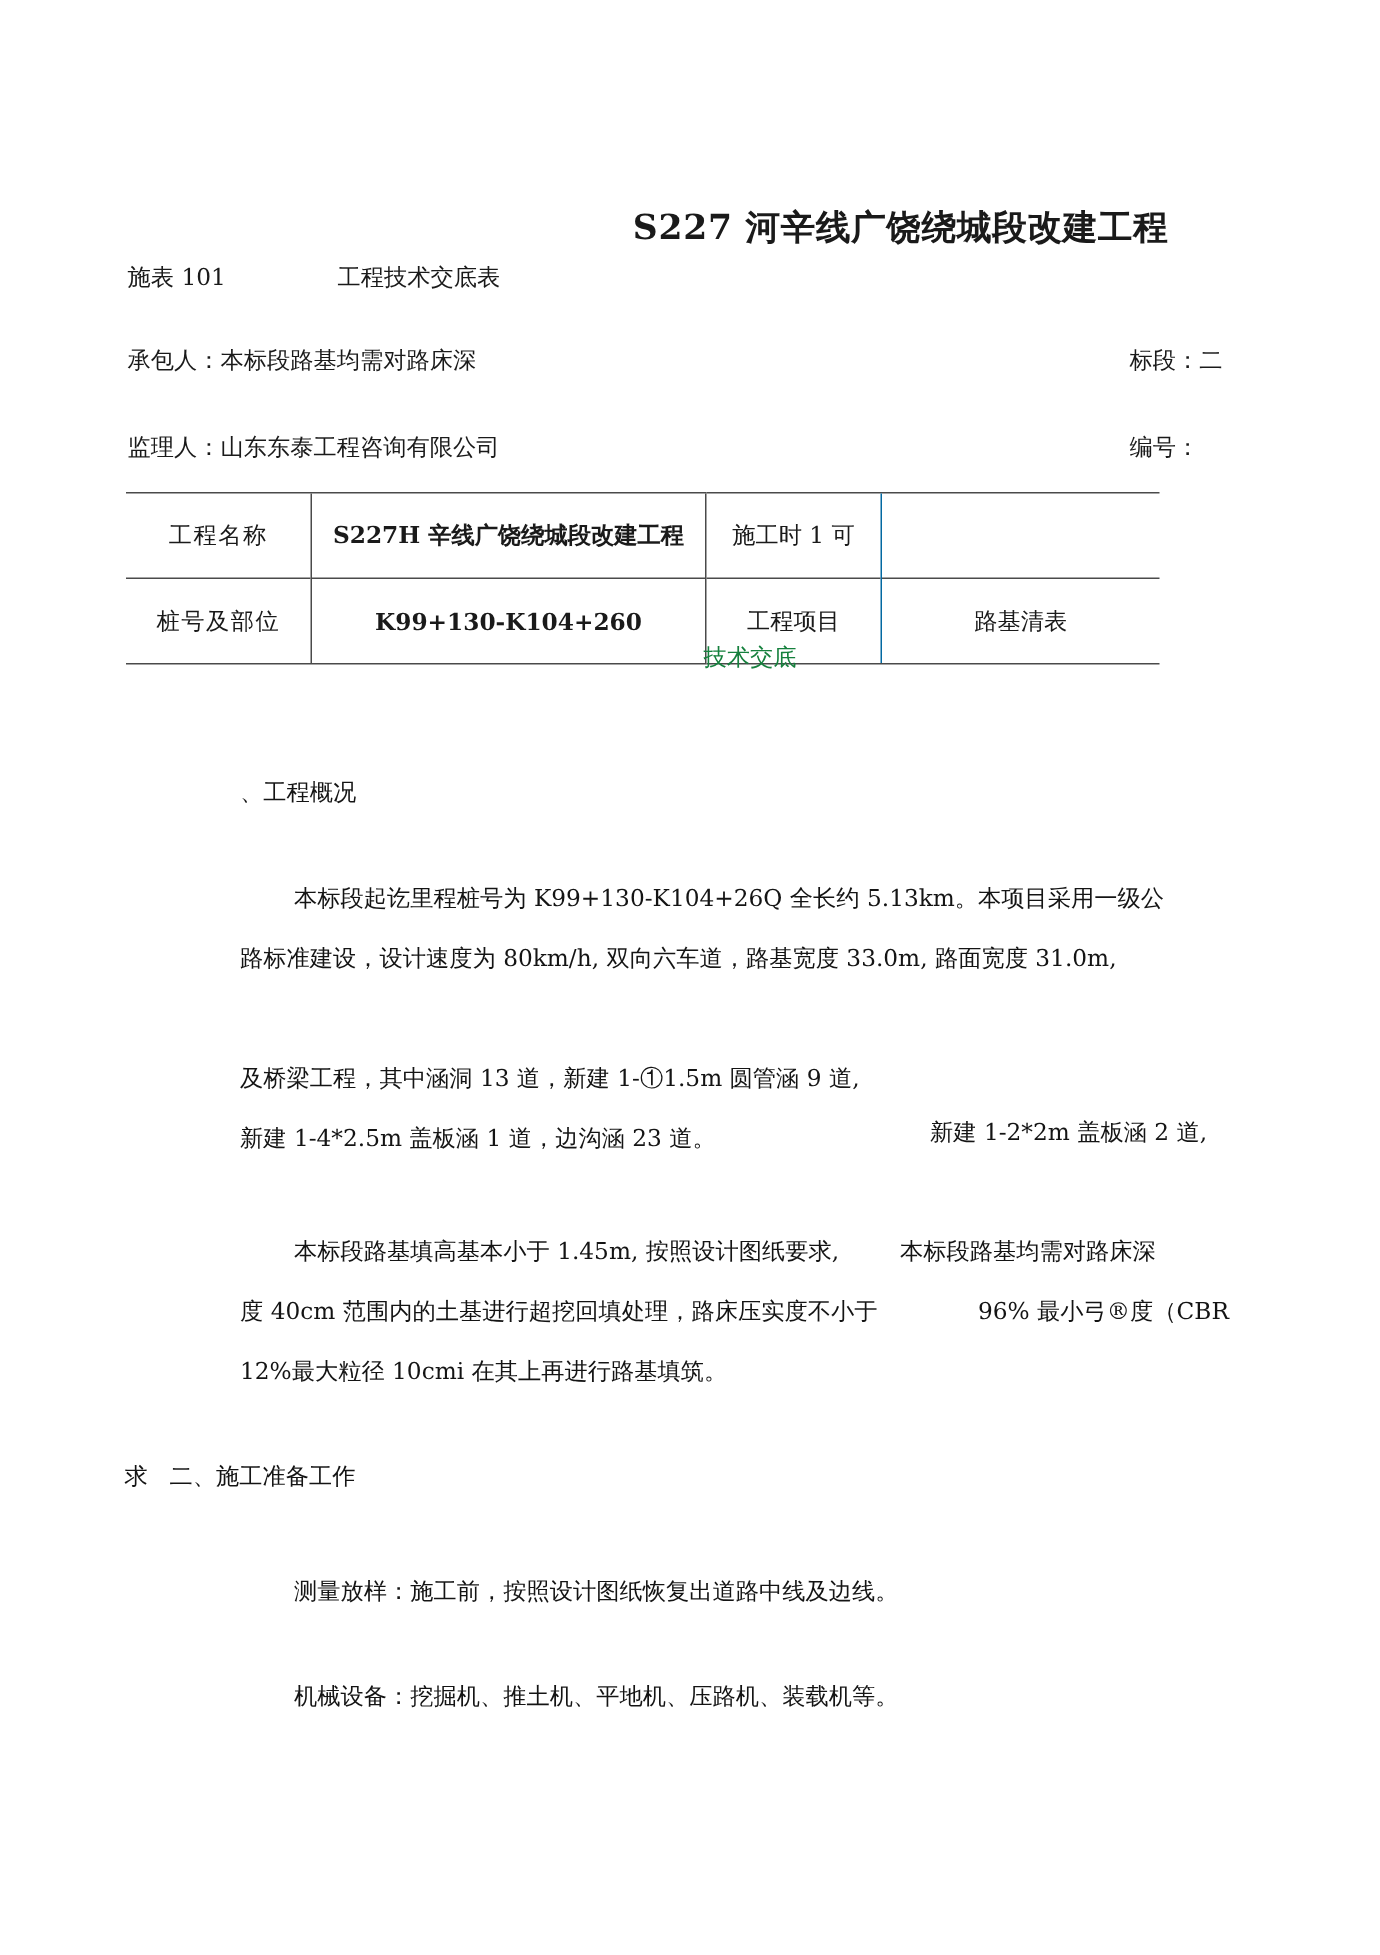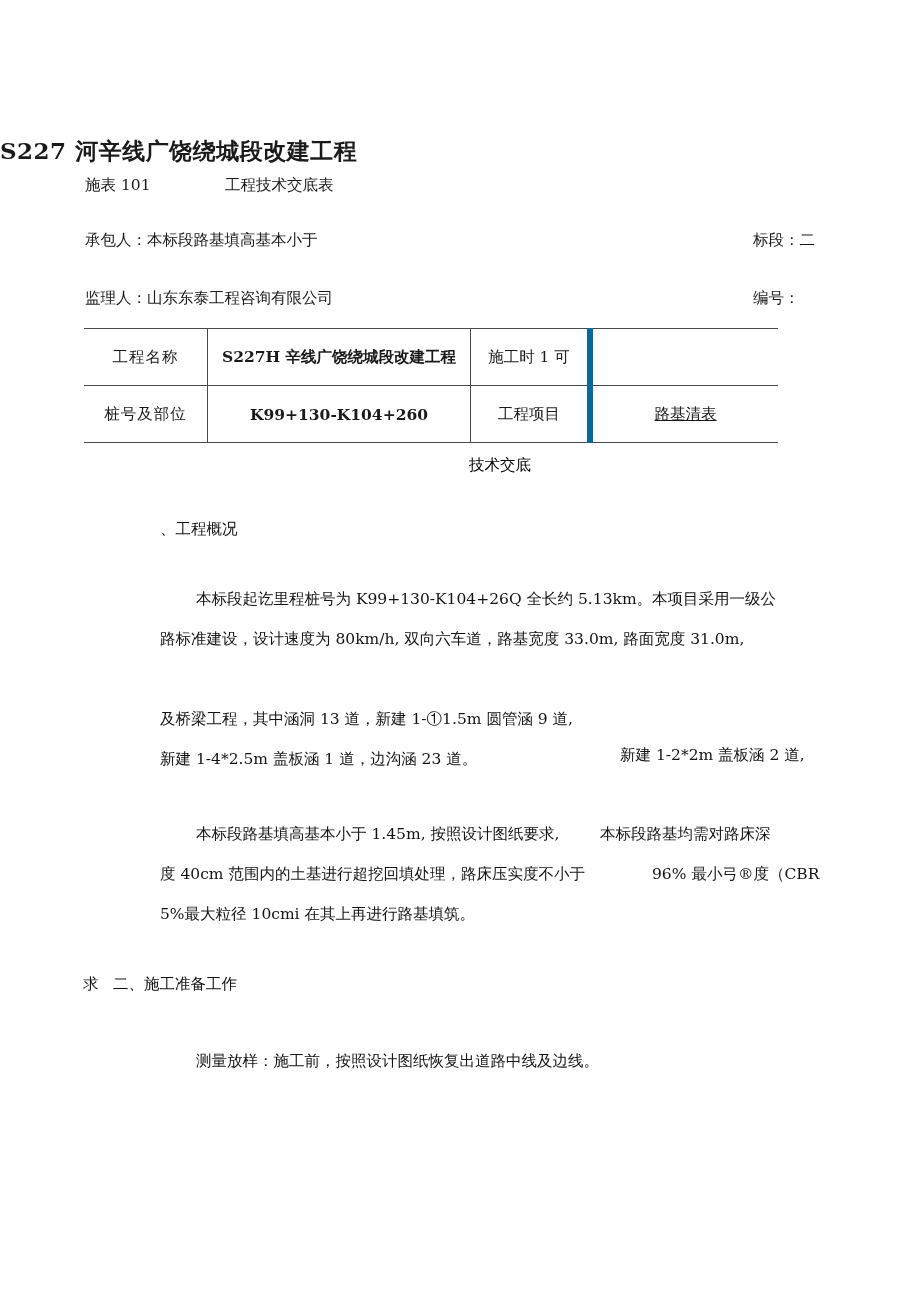--- a/index.html
+++ b/index.html
@@ -19,21 +19,21 @@
     background: #ffffff;
     overflow: hidden;
   }
 
   
   .doc-title {
     position: absolute;
     left: 0;
     top: 136px;
     width: 779px;
-    text-align: left;
+    text-align: right;
     font-size: 23px;
     font-weight: bold;
     letter-spacing: 0.5px;
     color: #1a1a1a;
   }
 
   
   .form-line {
     position: absolute;
     font-size: 15.5px;
@@ -71,36 +71,36 @@
   }
   .info-table tr.r1 td { border-top: 1px solid #4a4a4a; }
   .info-table tr.r1 td.c2,
   .info-table tr.r1 td.c3,
   .info-table tr.r1 td.c4 { border-top: 1px solid #4a4a4a; }
   .info-table tr.r2 td { border-top: 1px solid #4a4a4a; border-bottom: 1px solid #4a4a4a; }
 
   .info-table td.c1 { width: 123px; }
   .info-table td.c2 { width: 262px; border-left: 1px solid #4a4a4a; }
   .info-table td.c3 { width: 116px; border-left: 1px solid #4a4a4a; }
-  .info-table td.c4 { width: 185px; border-left: 6px solid #0369a1; text-decoration: underline; }
+  .info-table td.c4 { width: 185px; border-left: 1px solid #0369a1; }
 
   .info-table td.c2.strong,
   .info-table td.c4.strong { font-weight: bold; }
 
   .tbl-label { letter-spacing: 1px; }
 
   
   .tech-caption {
     position: absolute;
     left: 0;
-    top: 455px;
+    top: 428px;
     width: 920px;
     text-align: center;
     font-size: 15.5px;
-    color: #000000;
+    color: #15803d;
   }
   .tech-caption span { margin-left: 80px; }
 
   
   .body-line {
     position: absolute;
     font-size: 15.5px;
     line-height: 1.2;
     color: #1a1a1a;
     white-space: pre;
@@ -117,21 +117,21 @@
 </head>
 <body>
 
 <div class="page">
 
   <div class="doc-title">S227 河辛线广饶绕城段改建工程</div>
 
   <div class="form-line fl-left row-sheetno">施表 101</div>
   <div class="form-line fl-mid row-formname">工程技术交底表</div>
 
-  <div class="form-line fl-left row-contractor">承包人：本标段路基填高基本小于</div>
+  <div class="form-line fl-left row-contractor">承包人：本标段路基均需对路床深</div>
   <div class="form-line fl-right row-section">标段：二</div>
 
   <div class="form-line fl-left row-supervisor">监理人：山东东泰工程咨询有限公司</div>
   <div class="form-line fl-right row-number">编号：</div>
 
   <table class="info-table">
     <tbody>
         <tr class="r1">
       <td class="c1 tbl-label">工程名称</td>
       <td class="c2 strong">S227H 辛线广饶绕城段改建工程</td>
@@ -156,20 +156,21 @@
   <div class="body-line bl-indent" style="top:590px;">本标段起讫里程桩号为 K99+130-K104+26Q 全长约 5.13km。本项目采用一级公</div>
   <div class="body-line bl-para" style="top:630px;">路标准建设，设计速度为 80km/h, 双向六车道，路基宽度 33.0m, 路面宽度 31.0m,</div>
   <div class="body-line bl-para" style="top:710px;">及桥梁工程，其中涵洞 13 道，新建 1-①1.5m 圆管涵 9 道,</div>
   <div class="body-line bl-right2" style="top:710px;">新建 1-2*2m 盖板涵 2 道,</div>
   <div class="body-line bl-para" style="top:750px;">新建 1-4*2.5m 盖板涵 1 道，边沟涵 23 道。</div>
 
   <div class="body-line bl-indent" style="top:825px;">本标段路基填高基本小于 1.45m, 按照设计图纸要求,</div>
   <div class="body-line bl-right" style="top:825px;">本标段路基均需对路床深</div>
   <div class="body-line bl-para" style="top:865px;">度 40cm 范围内的土基进行超挖回填处理，路床压实度不小于</div>
   <div class="body-line bl-right3" style="top:865px;">96% 最小弓®度（CBR</div>
-  <div class="body-line bl-para" style="top:905px;">5%最大粒径 10cmi 在其上再进行路基填筑。</div>
+  <div class="body-line bl-para" style="top:905px;">12%最大粒径 10cmi 在其上再进行路基填筑。</div>
 
   <div class="body-line bl-margin" style="top:975px;">求</div>
   <div class="body-line" style="top:975px; left:113px;">二、施工准备工作</div>
 
   <div class="body-line bl-indent" style="top:1052px;">测量放样：施工前，按照设计图纸恢复出道路中线及边线。</div>
+  <div class="body-line bl-indent" style="top:1122px;">机械设备：挖掘机、推土机、平地机、压路机、装载机等。</div>
 
 </div>
 
 </body></html>

